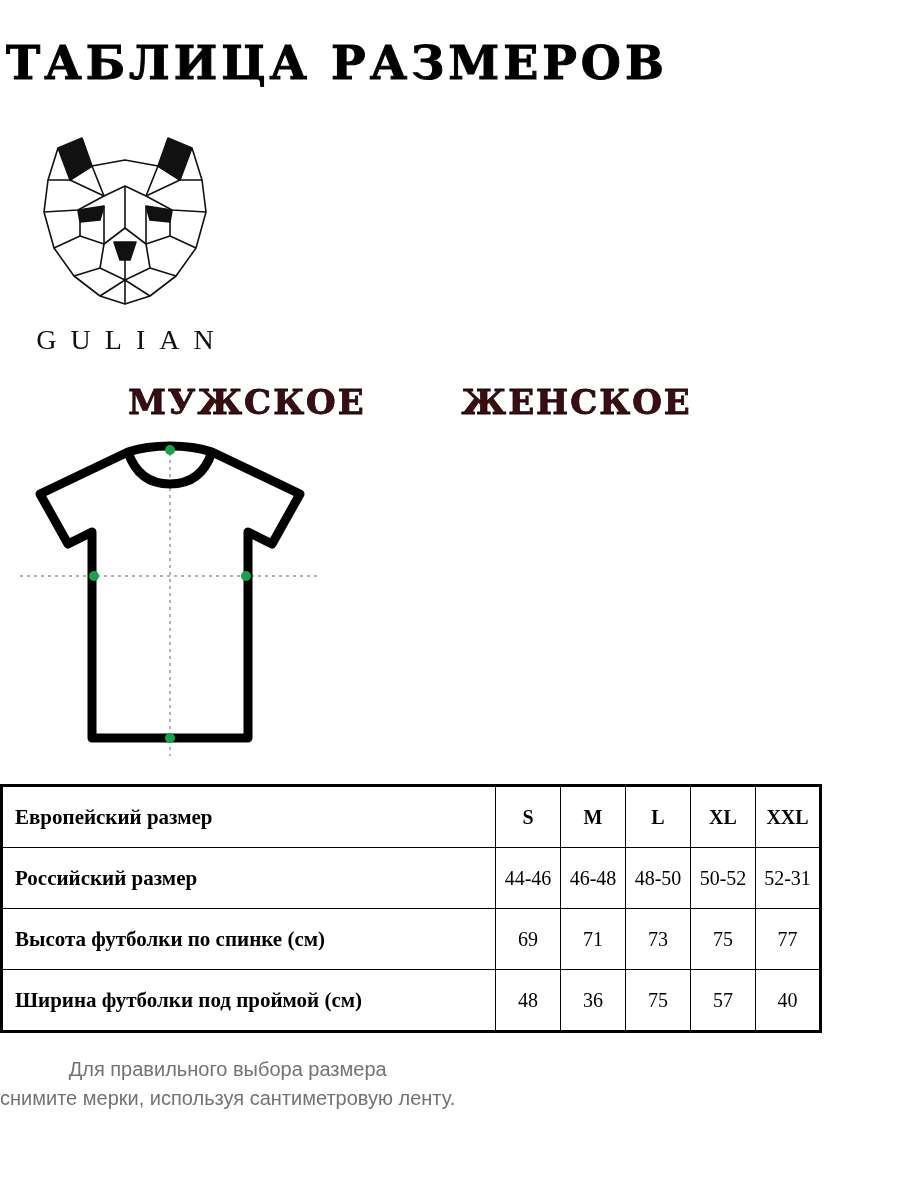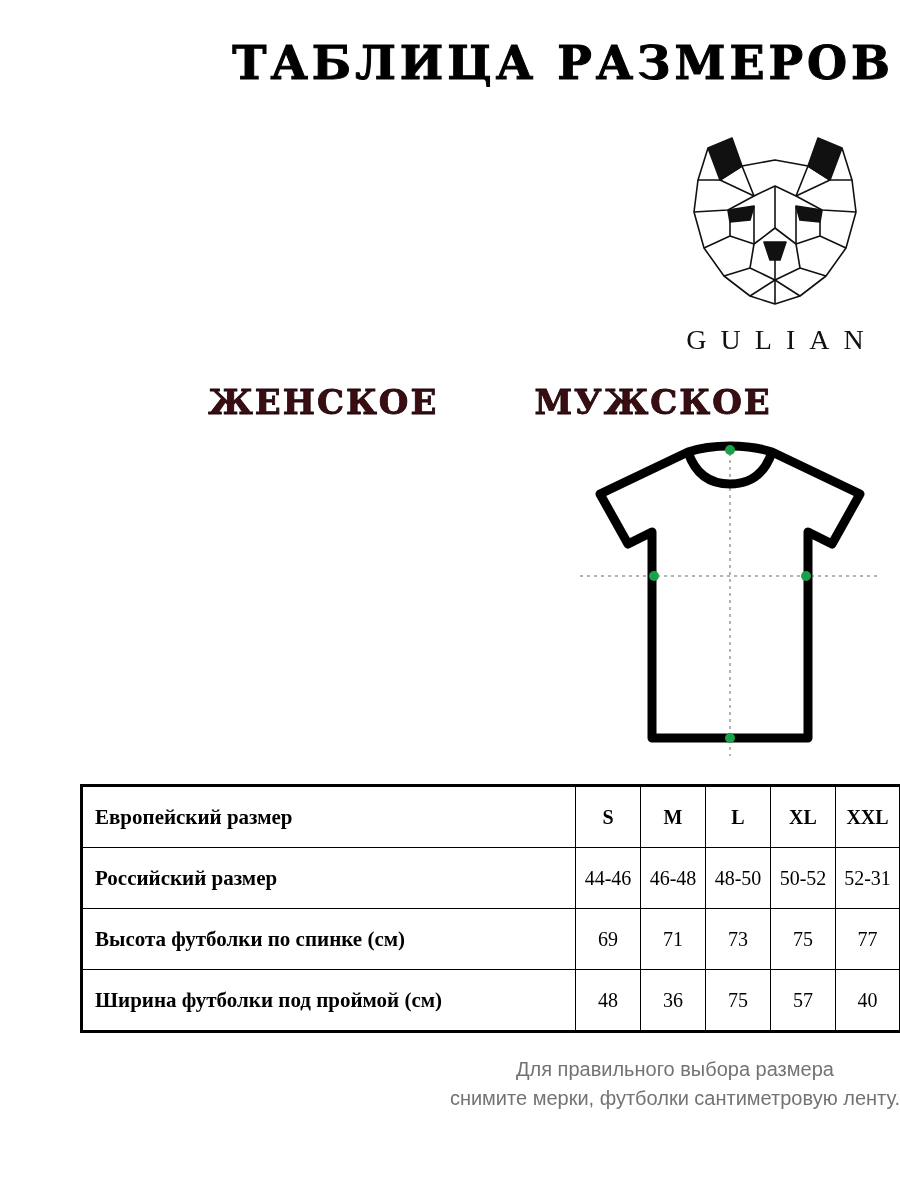--- a/index.html
+++ b/index.html
@@ -14,21 +14,21 @@
     color: #000000;
     position: relative;
     overflow: hidden;
   }
   .page {
     width: 900px;
     height: 916px;
     position: relative;
     display: flex;
     flex-direction: column;
-    align-items: flex-end;
+    align-items: flex-start;
   }
 
   
   .title {
     margin-top: 36px;
     font-family: "DejaVu Serif", serif;
     font-weight: bold;
     font-size: 46px;
     letter-spacing: 4px;
     color: #000;
@@ -189,22 +189,22 @@
         <polyline points="150,160 176,168"></polyline>
         <polyline points="125,152 125,172"></polyline>
         <polyline points="100,188 125,172 150,188"></polyline>
         <polyline points="125,172 125,196"></polyline>
       </svg>
     </div>
     <div class="brand">GULIAN</div>
   </div>
 
   <div class="gender-row">
+    <div class="gender">МУЖСКОЕ</div>
     <div class="gender">ЖЕНСКОЕ</div>
-    <div class="gender">МУЖСКОЕ</div>
   </div>
 
   <div class="shirt-wrap">
     <svg viewBox="0 0 340 330" width="340" height="330">
 
       <line x1="170" y1="10" x2="170" y2="320" stroke="#9a9a9a" stroke-width="1.5" stroke-dasharray="3,4"></line>
       <line x1="20" y1="140" x2="320" y2="140" stroke="#9a9a9a" stroke-width="1.5" stroke-dasharray="3,4"></line>
 
       <path d="M128 16
                C 140 12, 150 10, 170 10
@@ -270,16 +270,16 @@
           <td class="val">75</td>
           <td class="val">57</td>
           <td class="val">40</td>
         </tr>
       </tbody>
     </table>
   </div>
 
   <div class="note">
     <div>Для правильного выбора размера</div>
-    <div>снимите мерки, футболки сантиметровую ленту.</div>
+    <div>снимите мерки, используя сантиметровую ленту.</div>
   </div>
 
 </div>
 
 </body></html>

